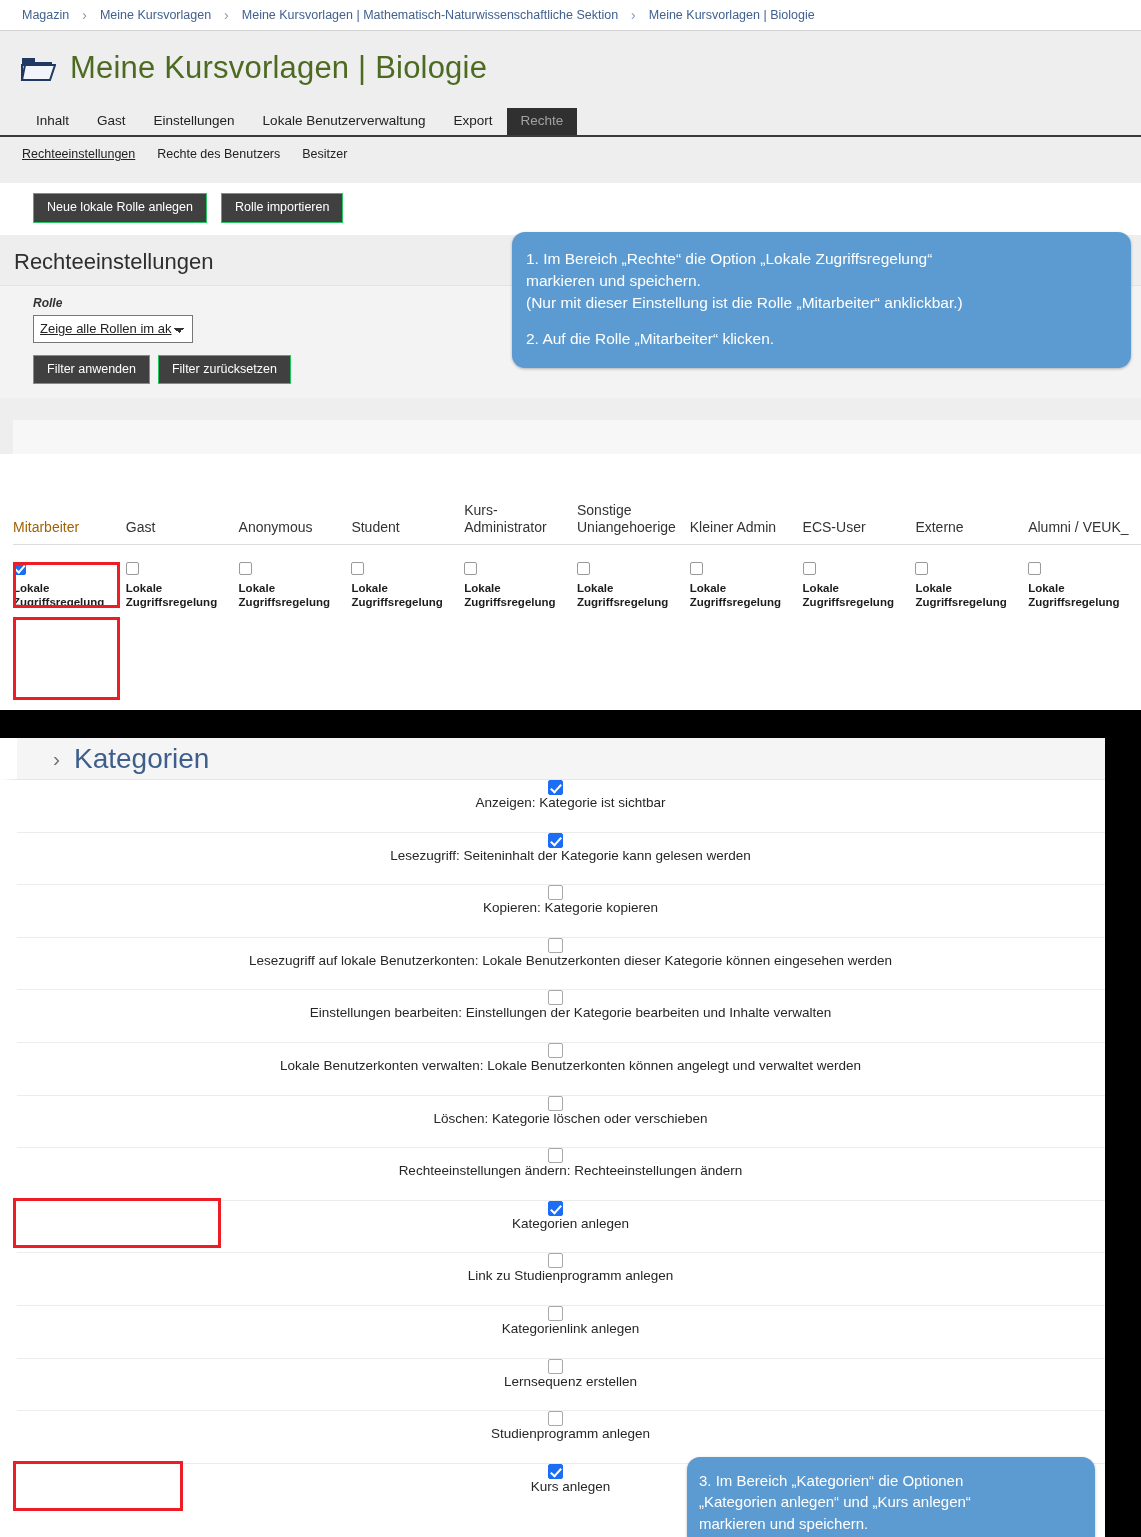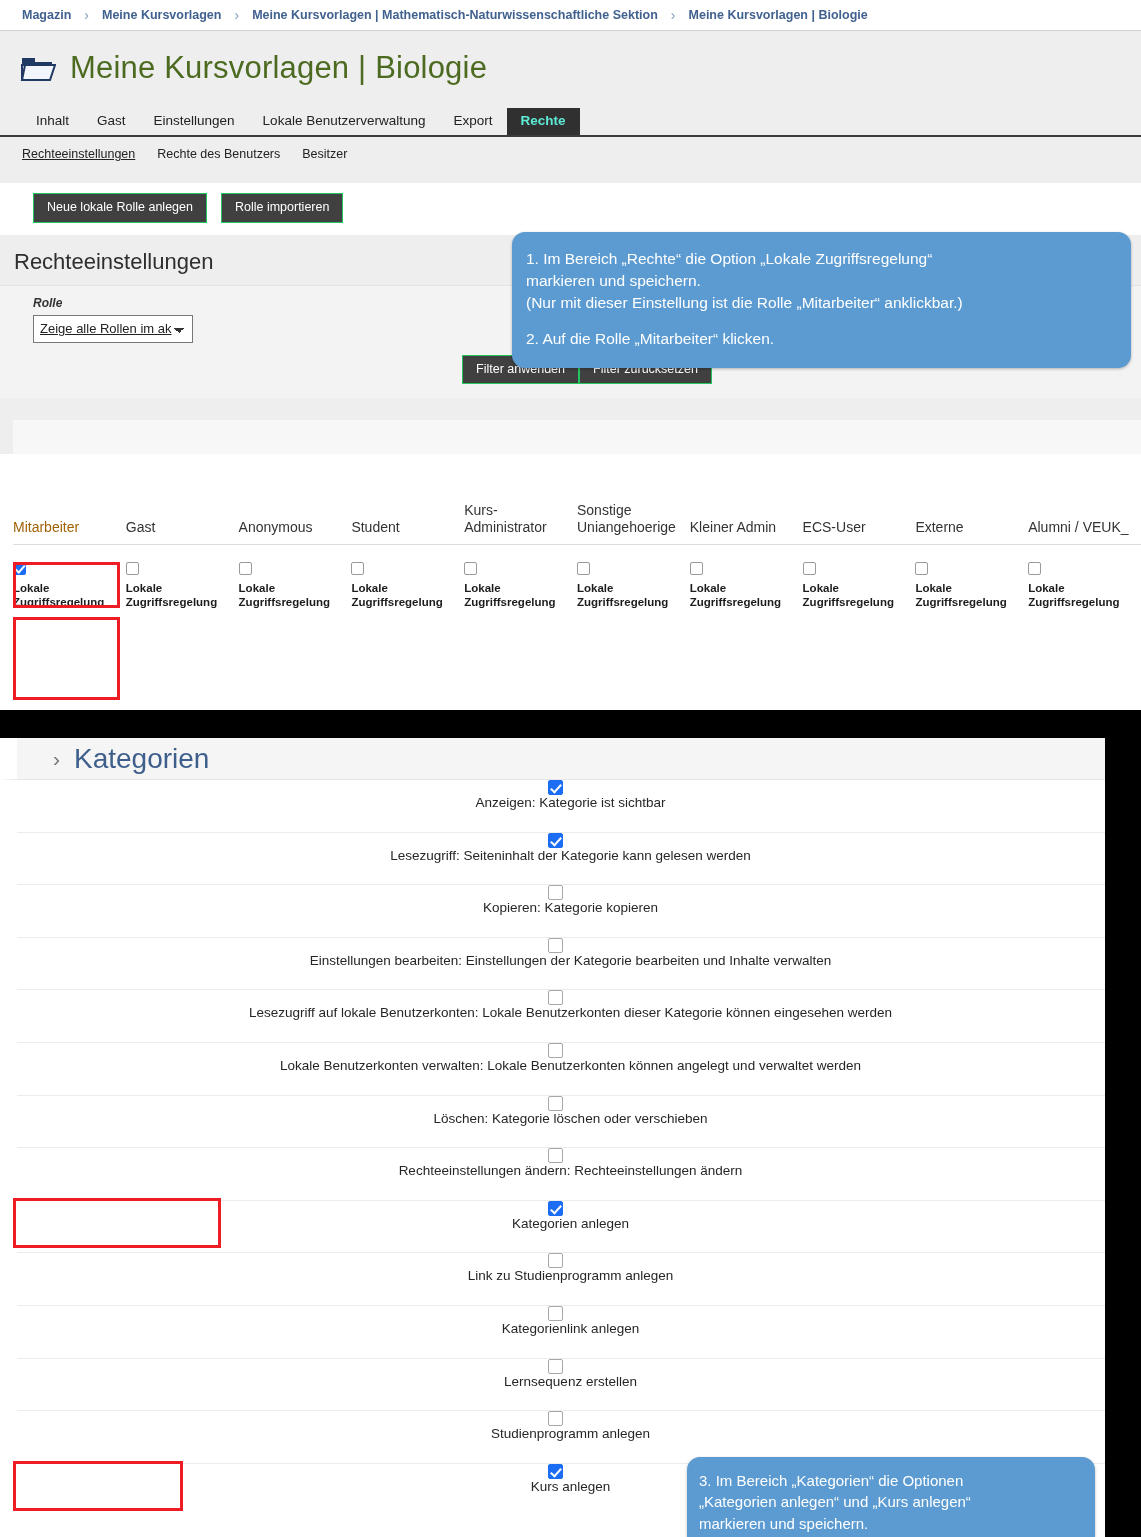--- a/index.html
+++ b/index.html
@@ -17,21 +17,21 @@
   
   .upper { position:relative; width:1141px; height:710px; background:#ffffff; }
 
   .breadcrumb {
     height:31px; display:flex; align-items:center;
     padding-left:22px; gap:0px;
     border-bottom:1px solid #d3d3d3;
     background:#ffffff;
     font-size:12.5px;
   }
-  .crumb { color:#41618f; font-weight:700; white-space:nowrap; }
+  .crumb { color:#41618f; font-weight:400; white-space:nowrap; }
   .crumb-sep { color:#7f9cbf; margin:0 13px; font-weight:400; font-size:14px; }
 
   .title-area {
     background:#eeeeee;
     padding:14px 0 10px 20px;
     display:flex; align-items:center; gap:14px;
     height:69px;
   }
   .folder-ico { width:36px; height:28px; position:relative; flex:0 0 auto; }
   .folder-ico svg { display:block; }
@@ -42,21 +42,21 @@
 
   .tabbar {
     background:#eeeeee; height:37px;
     display:flex; align-items:flex-end; padding-left:22px;
     border-bottom:2px solid #3b3b3b;
   }
   .tab {
     font-size:13.5px; color:#222; padding:6px 14px 8px 14px;
     white-space:nowrap; line-height:1;
   }
-  .tab.active { background:#303030; color:#5eead4; font-weight:700; }
+  .tab.active { background:#303030; color:#a3a3a3; font-weight:400; }
 
   .subnav {
     background:#eeeeee; height:34px; display:flex; align-items:center;
     padding-left:22px; gap:22px;
   }
   .subnav-item { font-size:12.5px; color:#222; }
   .subnav-item.active { text-decoration:underline; }
 
   .sep-band { background:#eeeeee; height:12px; }
 
@@ -85,21 +85,21 @@
     font-family:"Liberation Sans", sans-serif;
     -webkit-appearance:none; appearance:none;
     background-image:
       linear-gradient(45deg, transparent 50%, #333 50%),
       linear-gradient(135deg, #333 50%, transparent 50%);
     background-position: calc(100% - 13px) 12px, calc(100% - 8px) 12px;
     background-size: 5px 5px, 5px 5px;
     background-repeat:no-repeat;
     text-decoration:underline;
   }
-  .filter-btns { display:flex; gap:0; margin-top:12px;justify-content:center; }
+  .filter-btns { display:flex; gap:8px; margin-top:12px; }
 
   .gray-gap { height:22px; background:#eeeeee; }
   .lightgray-gap { height:34px; background:#f7f7f7; border-left:13px solid #eeeeee; }
 
   
   .roles-wrap { background:#ffffff; padding-left:13px; position:relative; }
   .roles-table { width:1128px; border-collapse:collapse; table-layout:fixed; }
   .roles-table th {
     vertical-align:bottom; text-align:left; font-weight:400;
     font-size:14px; color:#333; padding:0 0 7px 0;
@@ -362,26 +362,26 @@
         <span class="perm-label">Lesezugriff: Seiteninhalt der Kategorie kann gelesen werden</span>
       </div>
 
       <div class="perm-row">
         <span class="perm-cb off"></span>
         <span class="perm-label">Kopieren: Kategorie kopieren</span>
       </div>
 
       <div class="perm-row">
         <span class="perm-cb off"></span>
+        <span class="perm-label">Lesezugriff auf lokale Benutzerkonten: Lokale Benutzerkonten dieser Kategorie können eingesehen werden</span>
+      </div>
+
+      <div class="perm-row">
+        <span class="perm-cb off"></span>
         <span class="perm-label">Einstellungen bearbeiten: Einstellungen der Kategorie bearbeiten und Inhalte verwalten</span>
-      </div>
-
-      <div class="perm-row">
-        <span class="perm-cb off"></span>
-        <span class="perm-label">Lesezugriff auf lokale Benutzerkonten: Lokale Benutzerkonten dieser Kategorie können eingesehen werden</span>
       </div>
 
       <div class="perm-row">
         <span class="perm-cb off"></span>
         <span class="perm-label">Lokale Benutzerkonten verwalten: Lokale Benutzerkonten können angelegt und verwaltet werden</span>
       </div>
 
       <div class="perm-row">
         <span class="perm-cb off"></span>
         <span class="perm-label">Löschen: Kategorie löschen oder verschieben</span>

